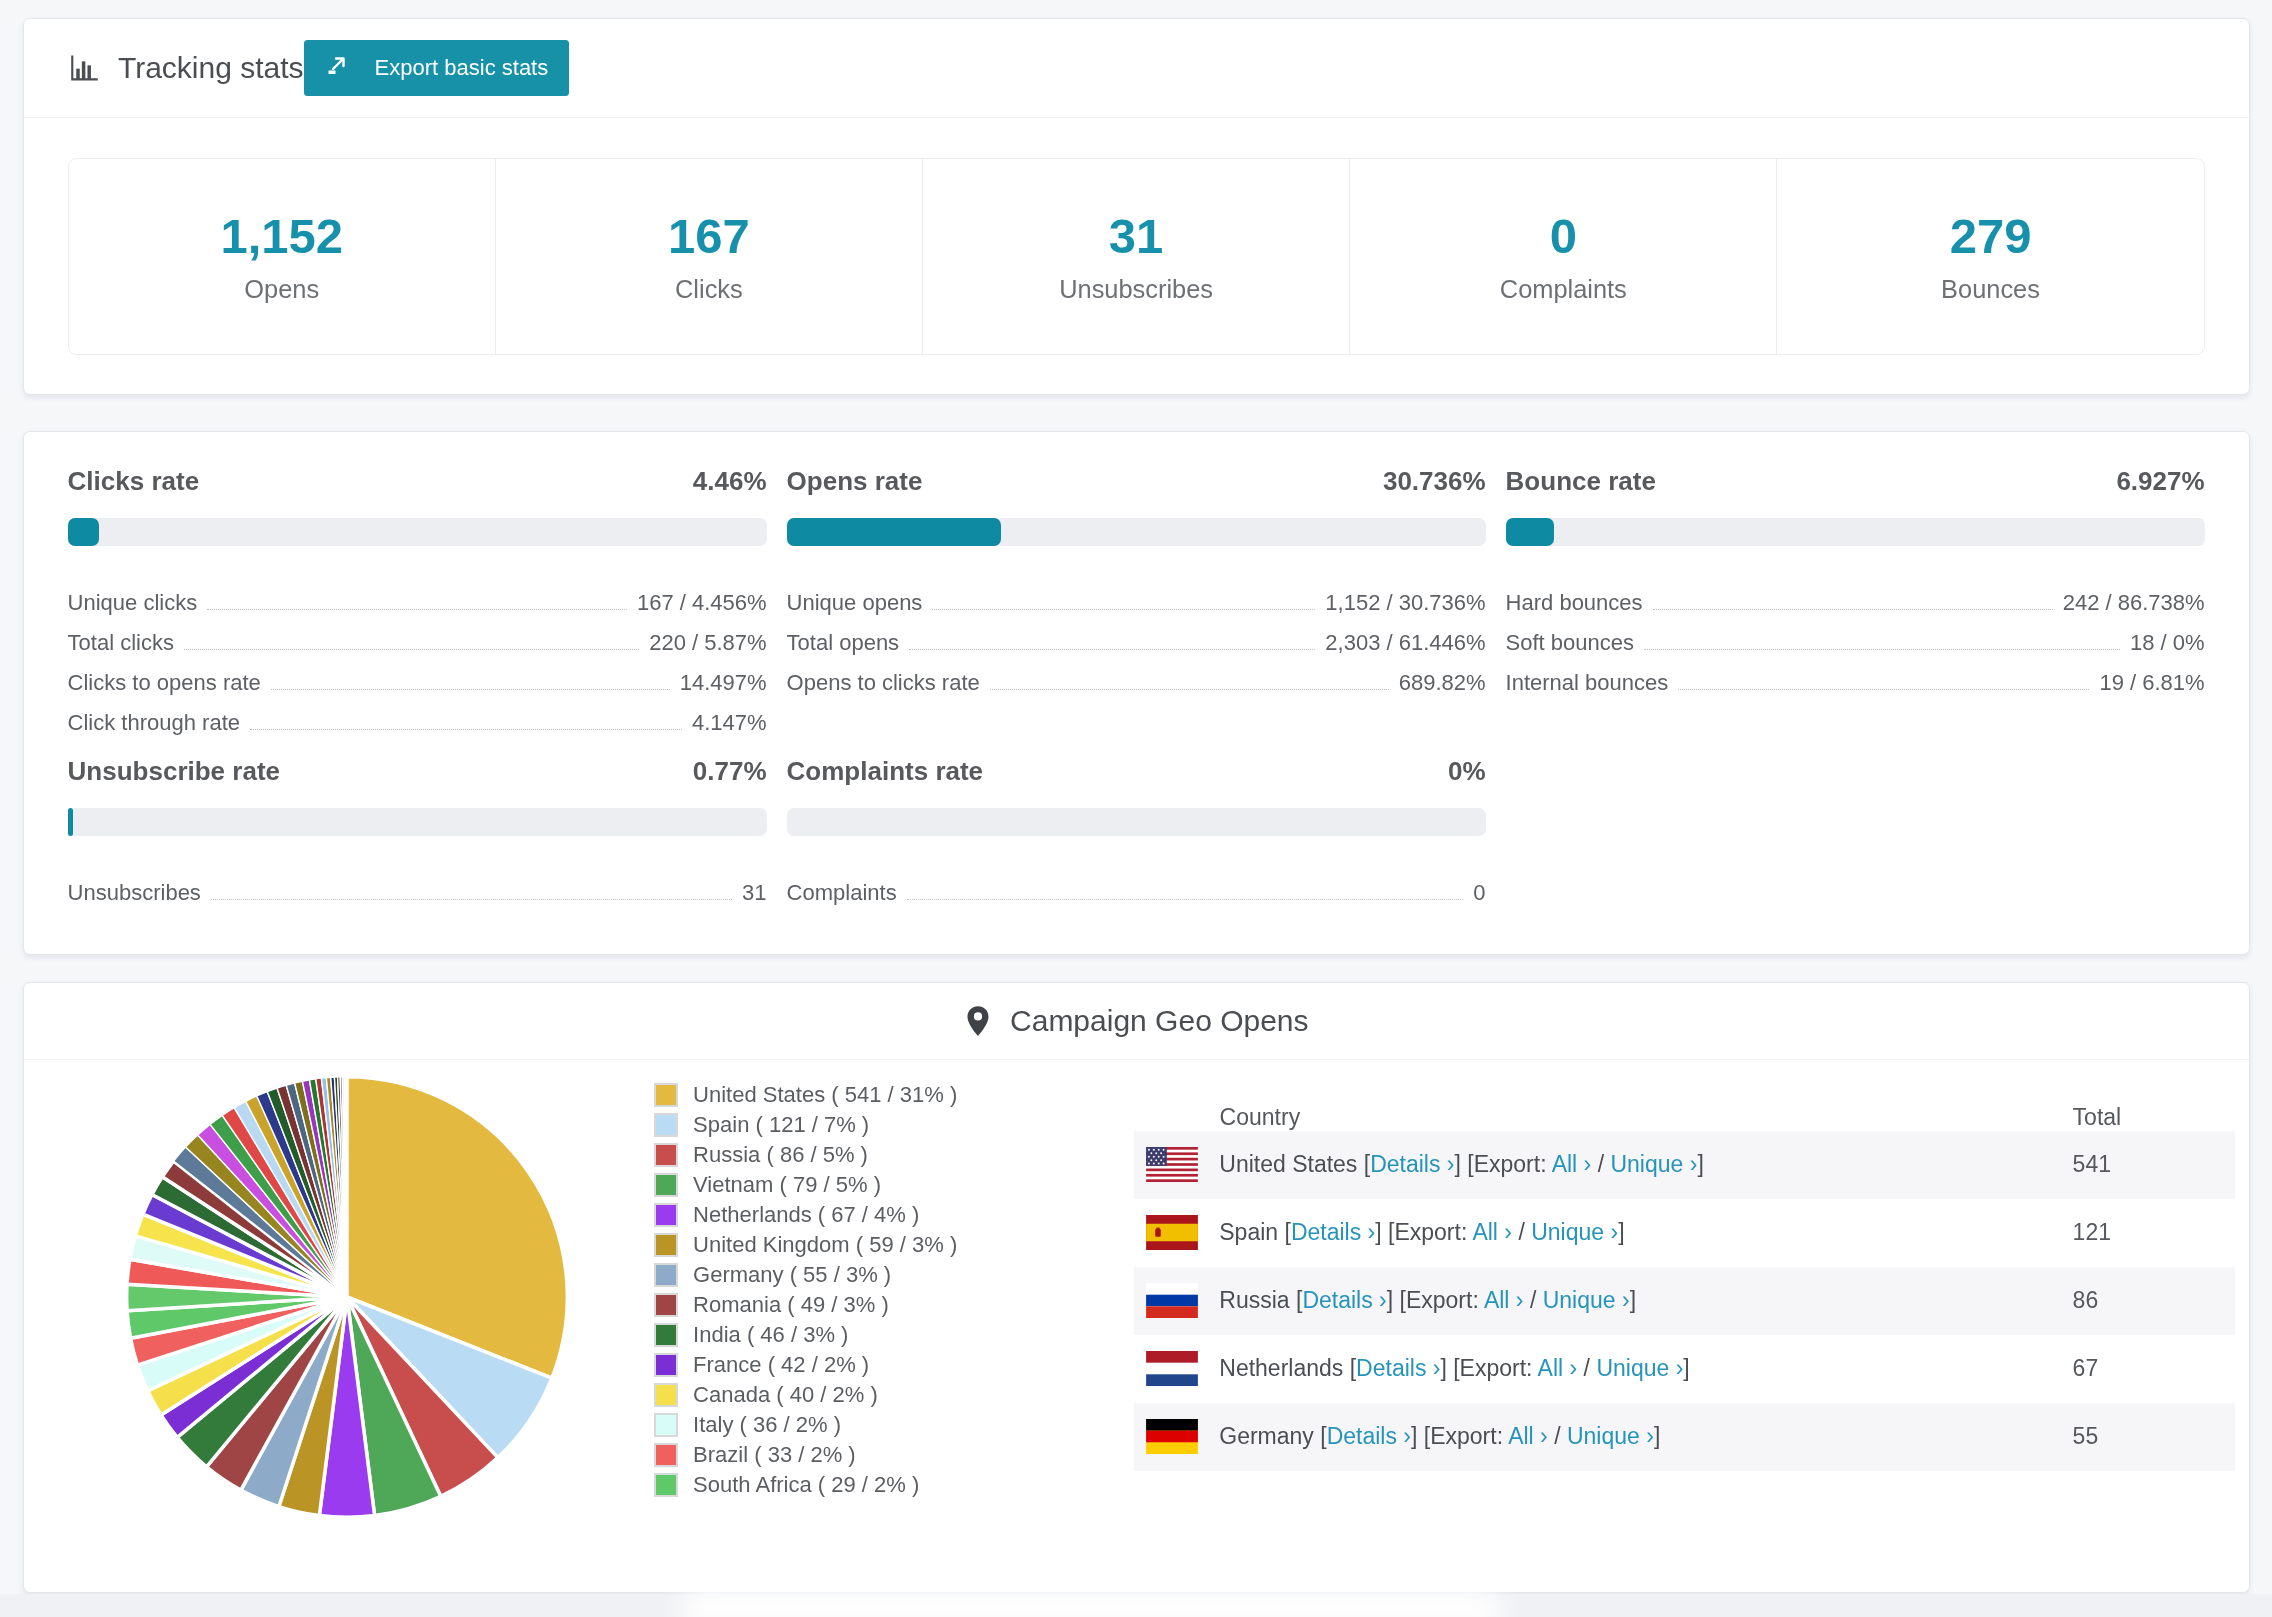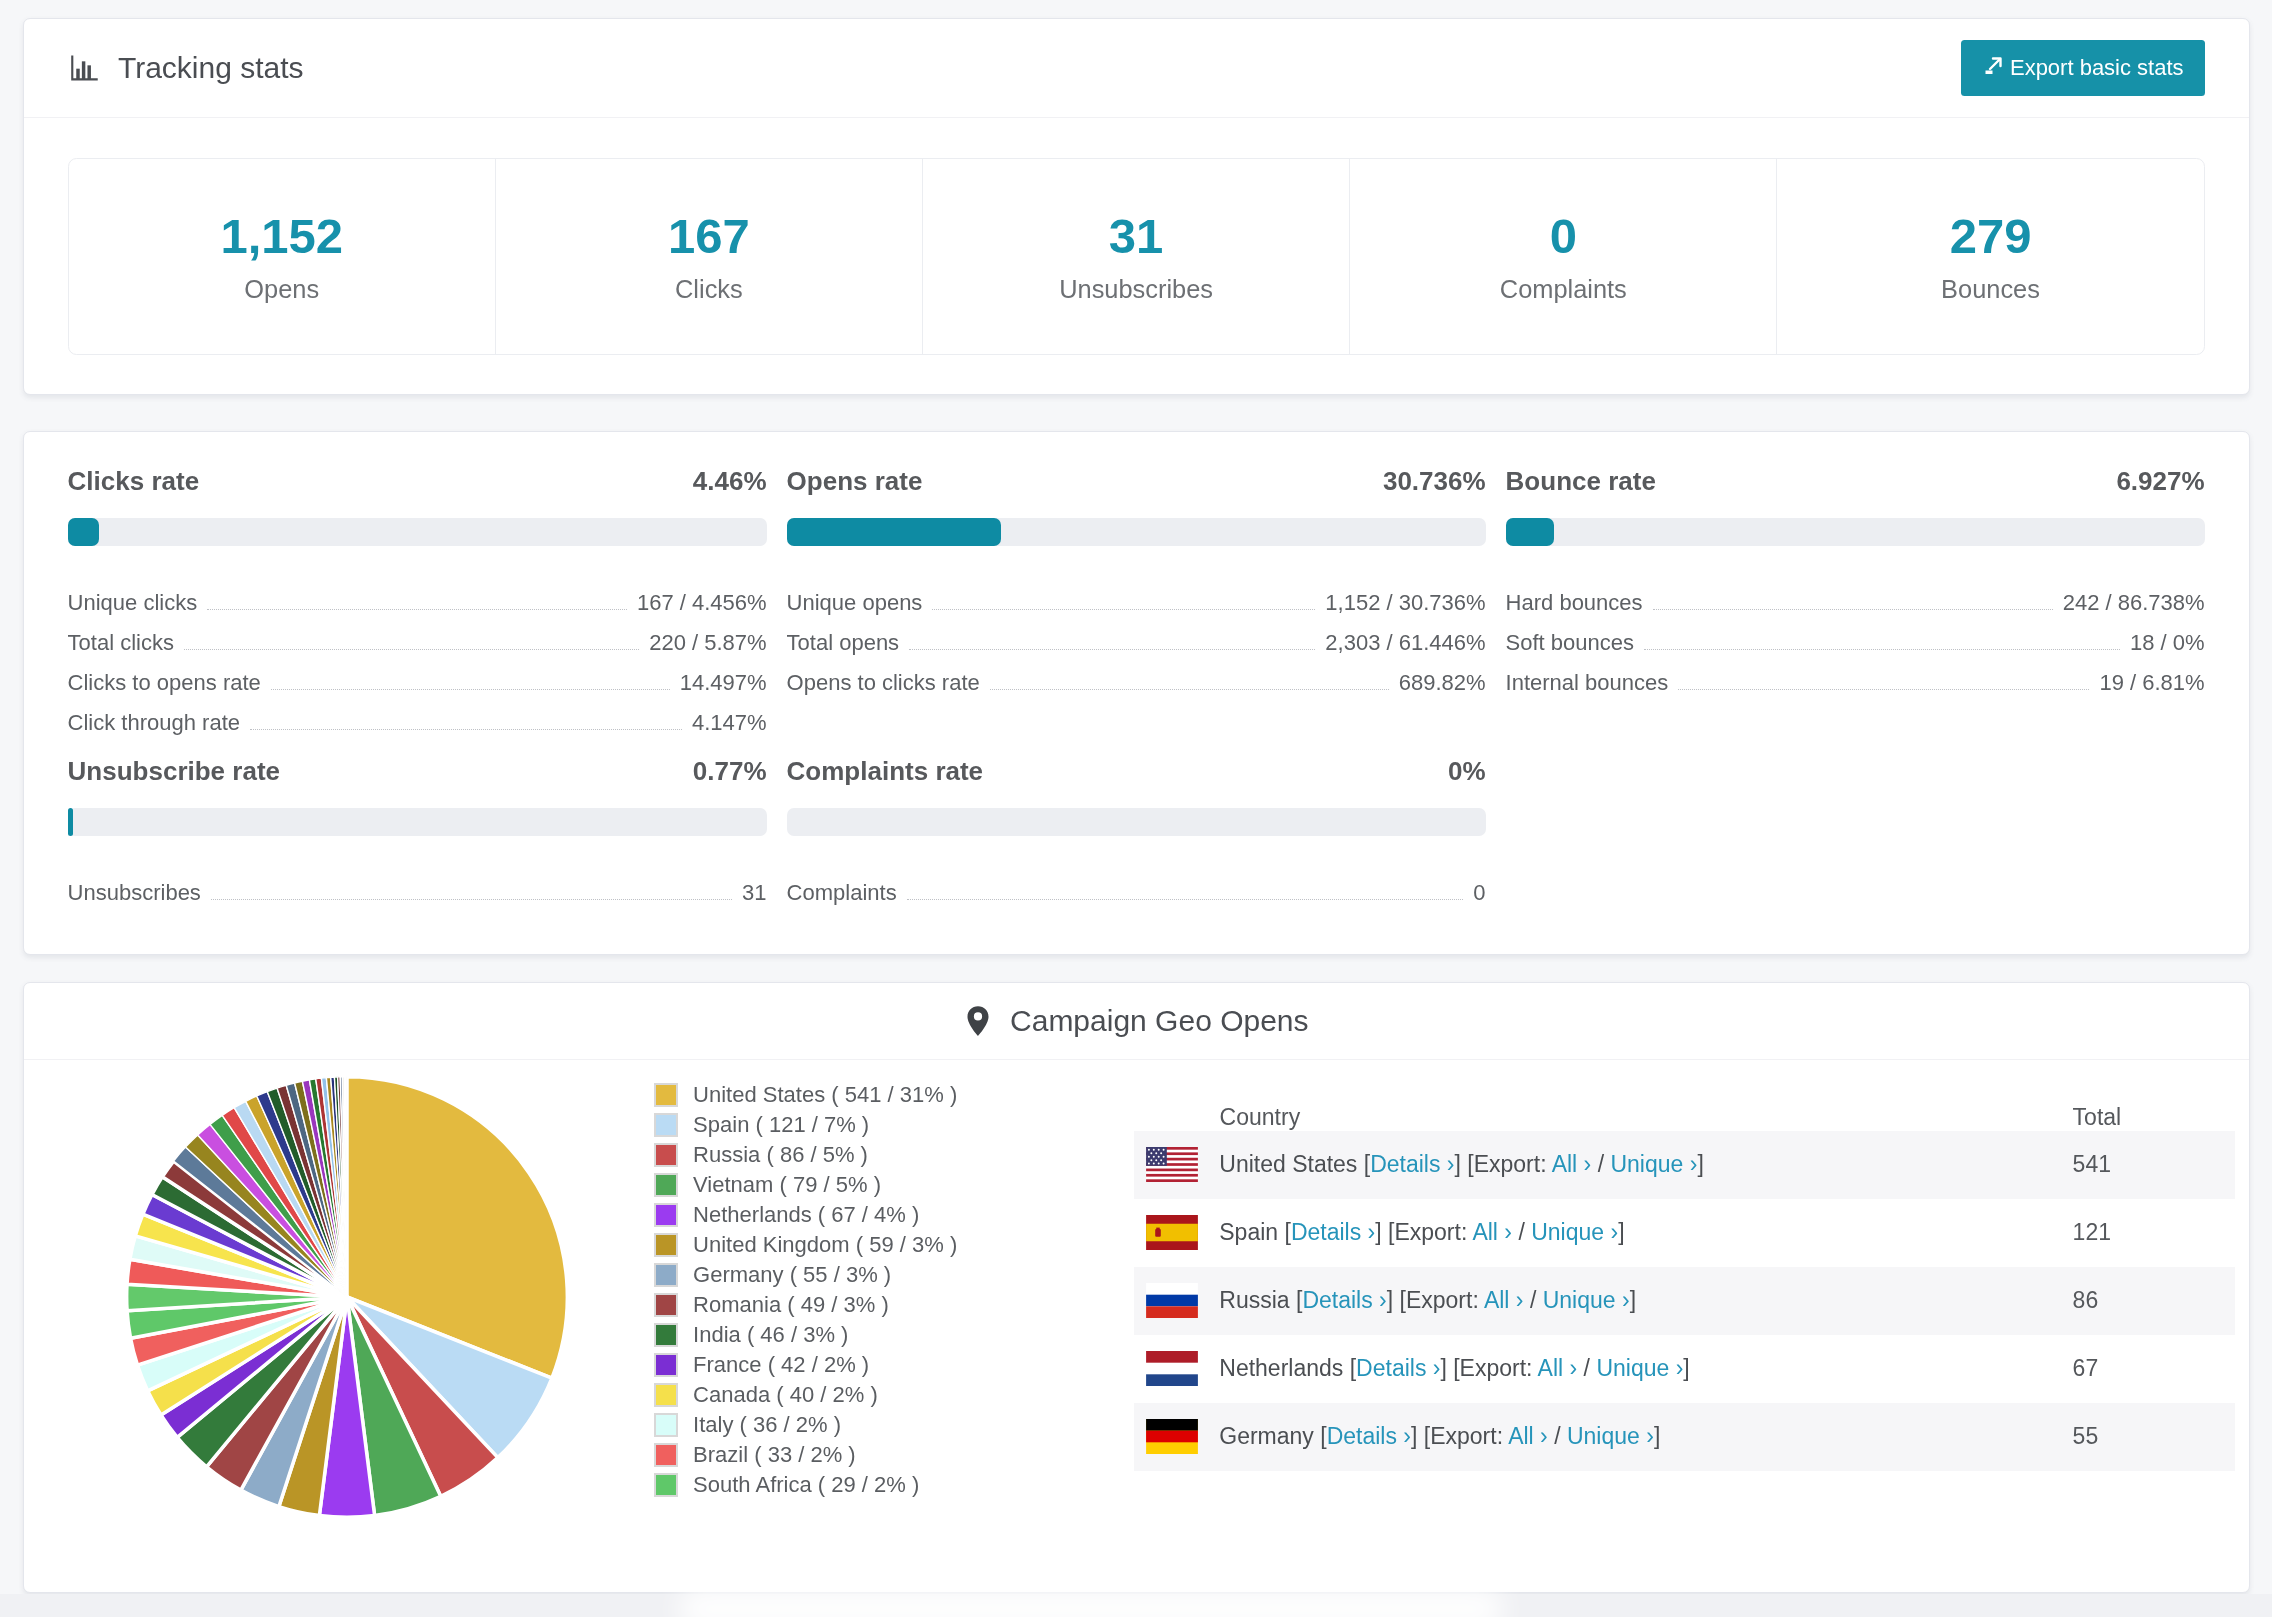--- a/index.html
+++ b/index.html
@@ -14,28 +14,28 @@
     position:absolute;left:22.6px;width:2227px;background:#fff;
     border:0.7px solid #e4e6ec;border-radius:7px;
     box-shadow:0 2.1px 5.6px rgba(80,86,110,.10);
     box-sizing:border-box;
   }
   #card-tracking{top:18.4px;height:377px;}
   #card-rates{top:431px;height:524px;}
   #card-geo{top:982px;height:611px;overflow:hidden;}
 
   .card-header{
-    display:flex;align-items:center;justify-content:space-between;
+    display:flex;align-items:center;
     padding:21px 44px;border-bottom:1.4px solid #f1f1f4;
   }
   .card-title{display:flex;align-items:center;gap:18.4px;font-size:30px;color:#4a4d52;}
   .card-title svg{display:block;}
 
   .export-btn{
-    display:flex;align-items:center;gap:4px;border:none;cursor:pointer;
+    display:flex;align-items:center;gap:26px;border:none;cursor:pointer;
     background:#1691a8;color:#fff;font-size:22px;padding:12.7px 21px;border-radius:3.5px;
     font-family:"Liberation Sans", sans-serif;
   }
 
   
   .stats-band{
     margin:40px 44px 0;height:195px;display:flex;
     border:1.4px solid #ebedf1;border-radius:8.5px;background:#fff;
   }
   .stat-cell{flex:1;display:flex;flex-direction:column;align-items:center;justify-content:center;border-left:1.4px solid #ebedf1;}

